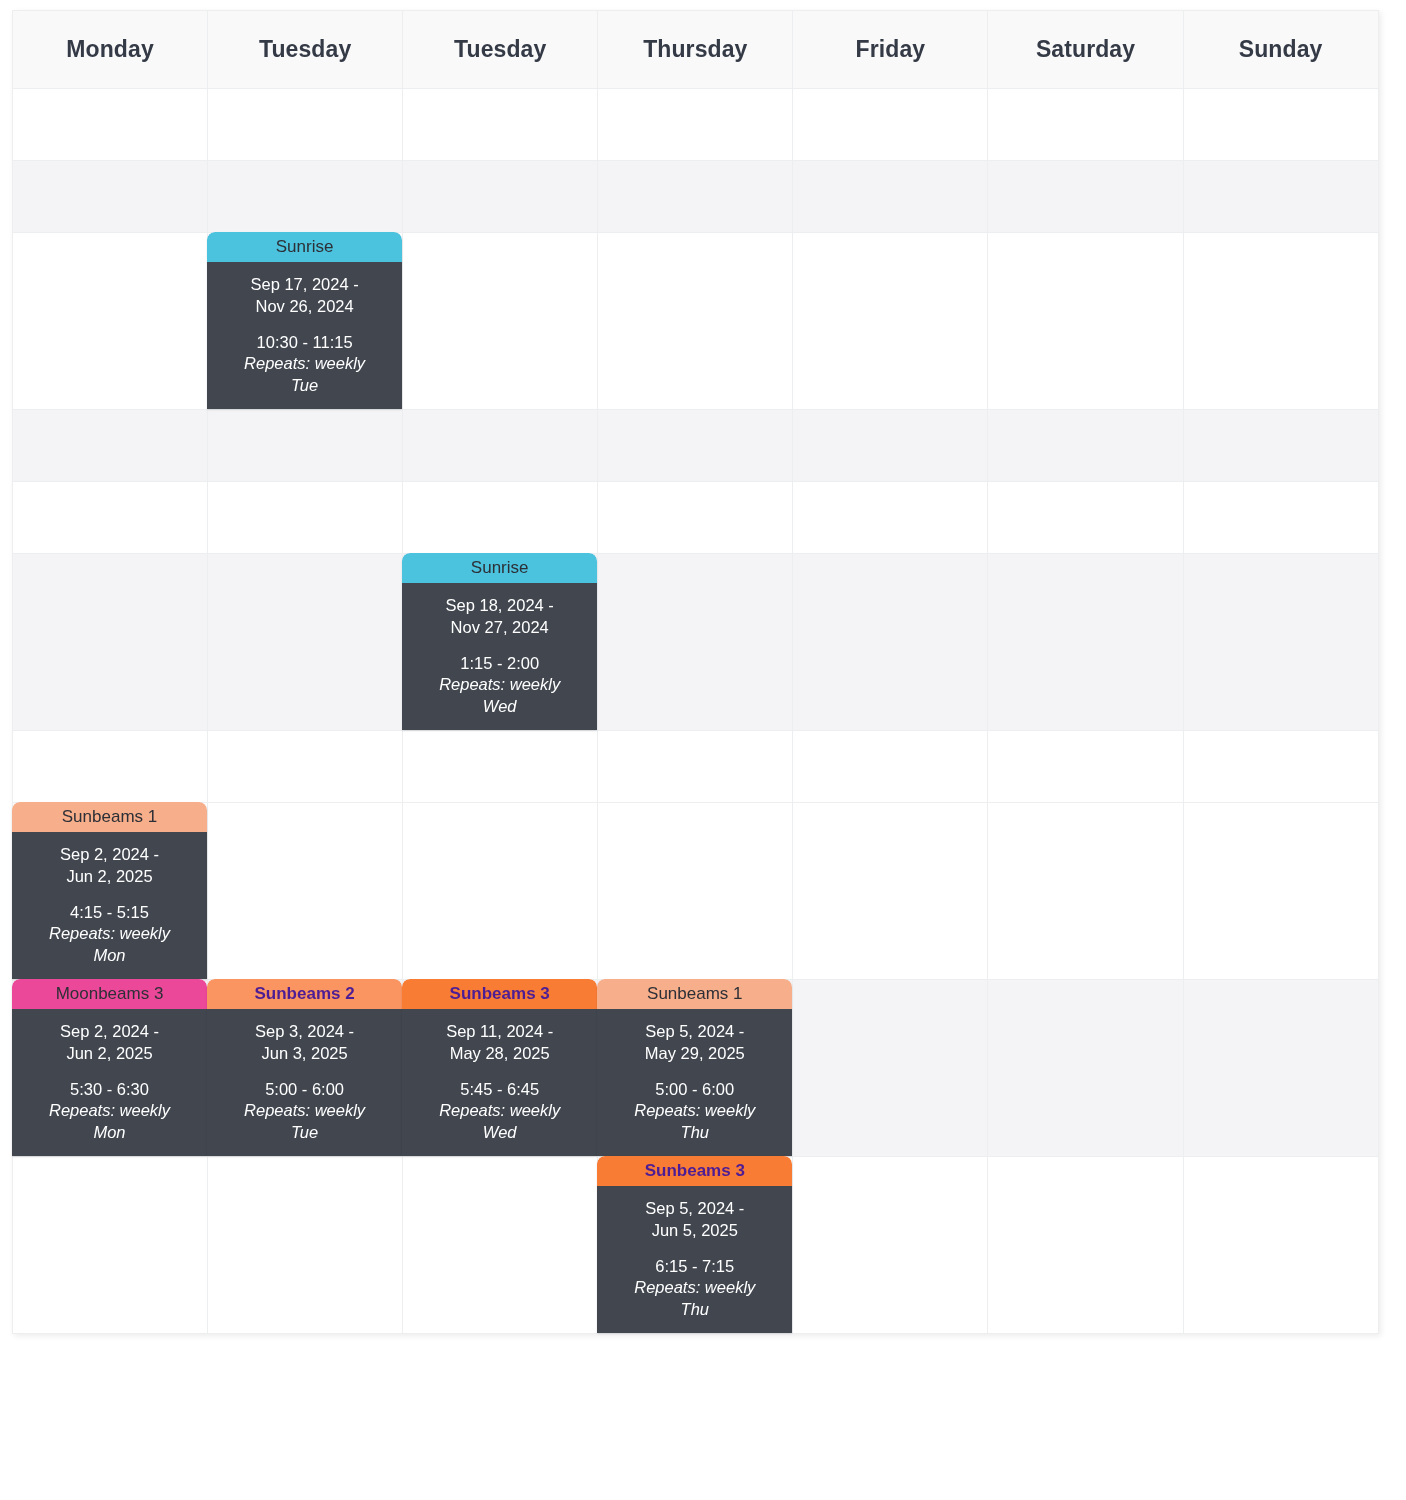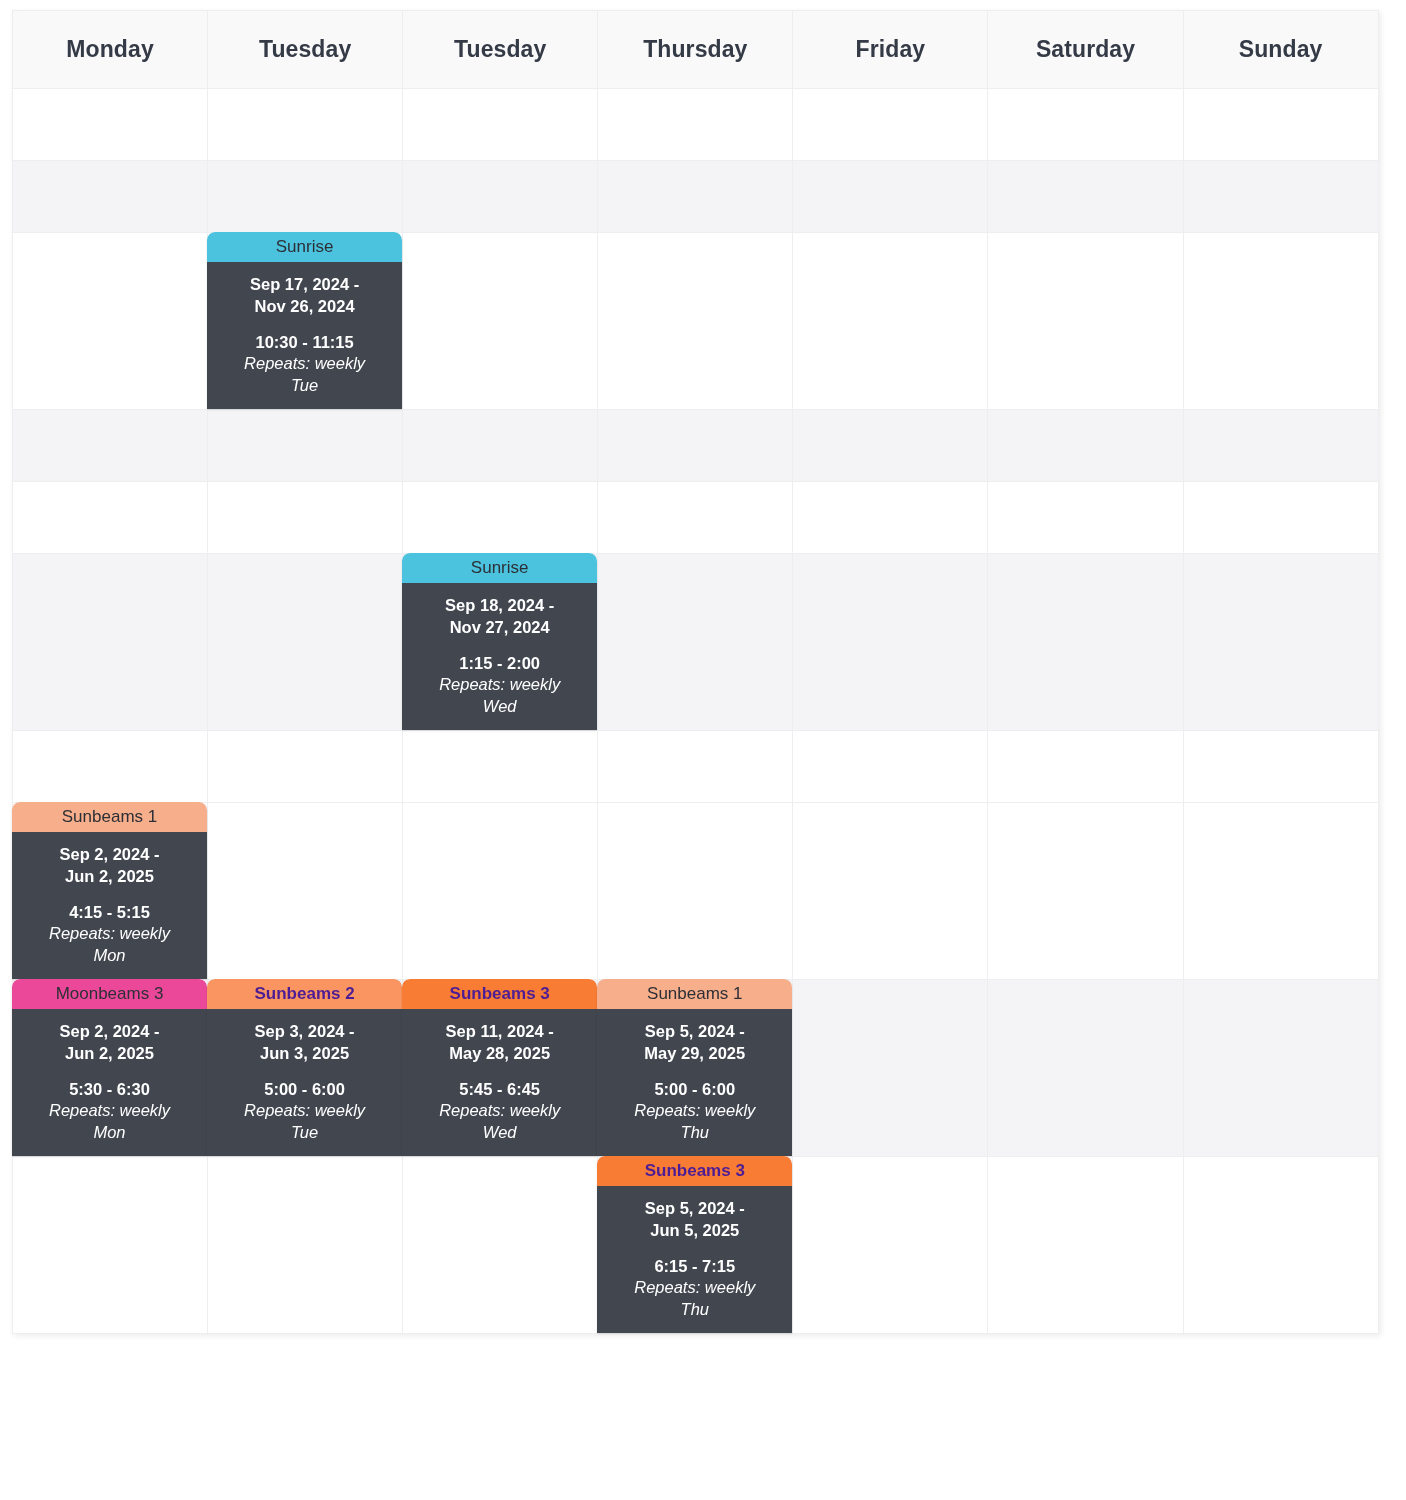--- a/index.html
+++ b/index.html
@@ -73,26 +73,26 @@
     overflow:hidden;
   }
   .ev-body{
     background:#41464f;
     color:#ffffff;
     padding:12px 6px 12px 6px;
     text-align:center;
     line-height:1.32;
   }
   .ev-dates{
-    font-weight:bold;
+    font-weight:normal;
     font-size:16.5px;
     margin-bottom:14px;
   }
   .ev-time{
-    font-weight:bold;
+    font-weight:normal;
     font-size:16.5px;
   }
   .ev-rep{
     font-style:italic;
     font-size:16.5px;
   }
   
   .ev-head.lighttext{color:#4c1d95;font-weight:bold;}
 </style>
 </head>

